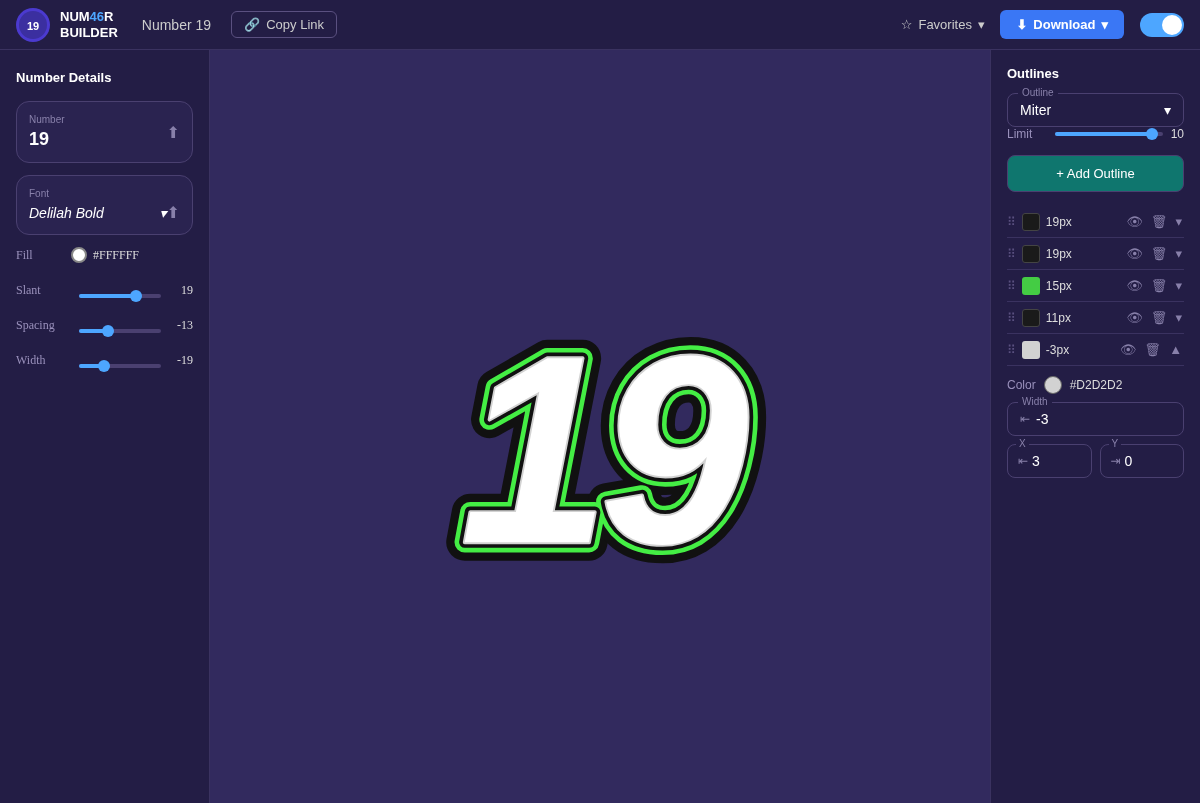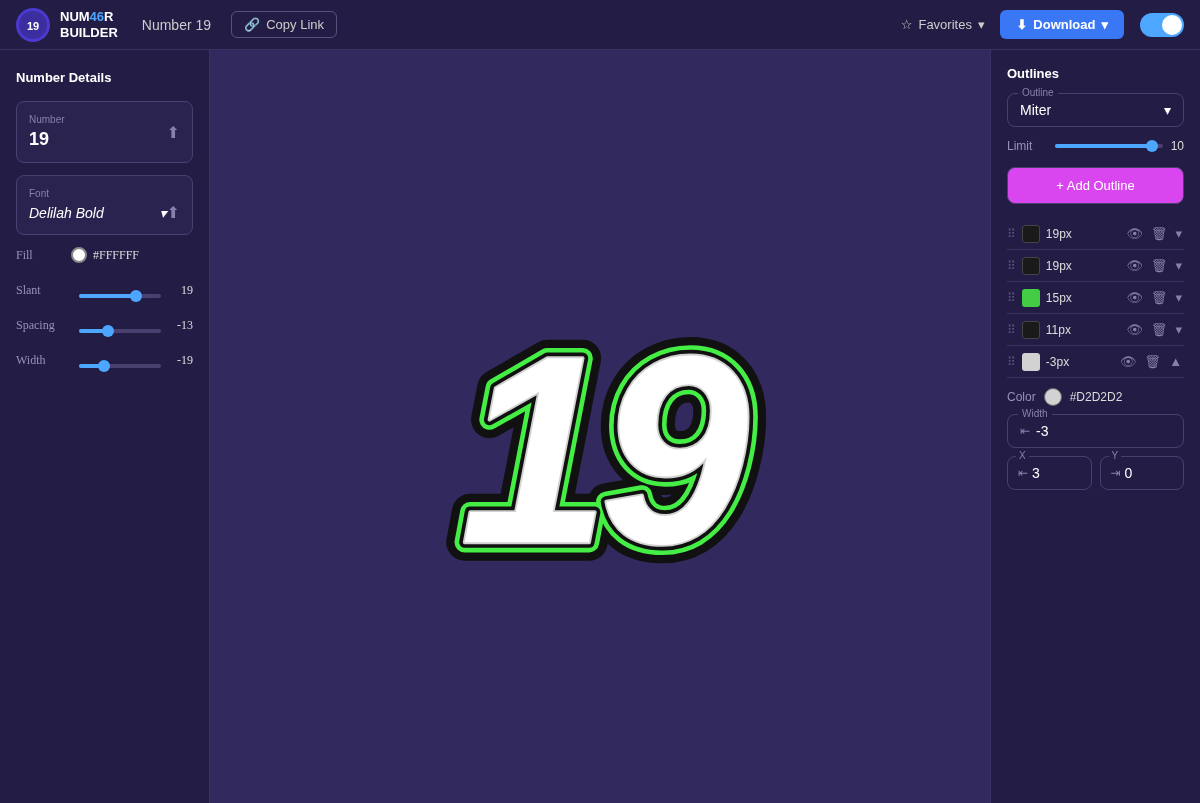--- a/index.html
+++ b/index.html
@@ -130,21 +130,21 @@
     }
     .panel-title {
       font-size: 13px;
       font-weight: 700;
       color: #fff;
       margin-bottom: 16px;
     }
     .input-group {
       background: #2a2350;
       border: 1px solid #4a4070;
-      border-radius: 8px;
+      border-radius: 13px;
       padding: 12px;
       margin-bottom: 12px;
     }
     .input-row {
       display: flex;
       align-items: center;
       justify-content: space-between;
     }
     .input-label-small {
       font-size: 10px;
@@ -340,21 +340,20 @@
     .outlines-title {
       font-size: 13px;
       font-weight: 700;
       color: #fff;
       margin-bottom: 12px;
     }
     .outline-type-box {
       border: 1px solid #4a4070;
       border-radius: 8px;
       padding: 8px 12px;
-      margin-bottom: 12px;
       position: relative;
     }
     .outline-type-label {
       font-size: 10px;
       color: #8880aa;
       position: absolute;
       top: -7px;
       left: 10px;
       background: #231d45;
       padding: 0 4px;
@@ -389,21 +388,21 @@
       height: 100%;
       background: #4da6ff;
       border-radius: 2px;
     }
     .limit-value {
       font-size: 12px;
       color: #ddd;
     }
     .add-outline-btn {
       width: 100%;
-      background: #d946ef;
+      background: #0f766e;
       border: 1px solid #4a4070;
       color: #fff;
       padding: 10px;
       border-radius: 8px;
       font-size: 13px;
       cursor: pointer;
       margin-bottom: 14px;
       display: flex;
       align-items: center;
       justify-content: center;

